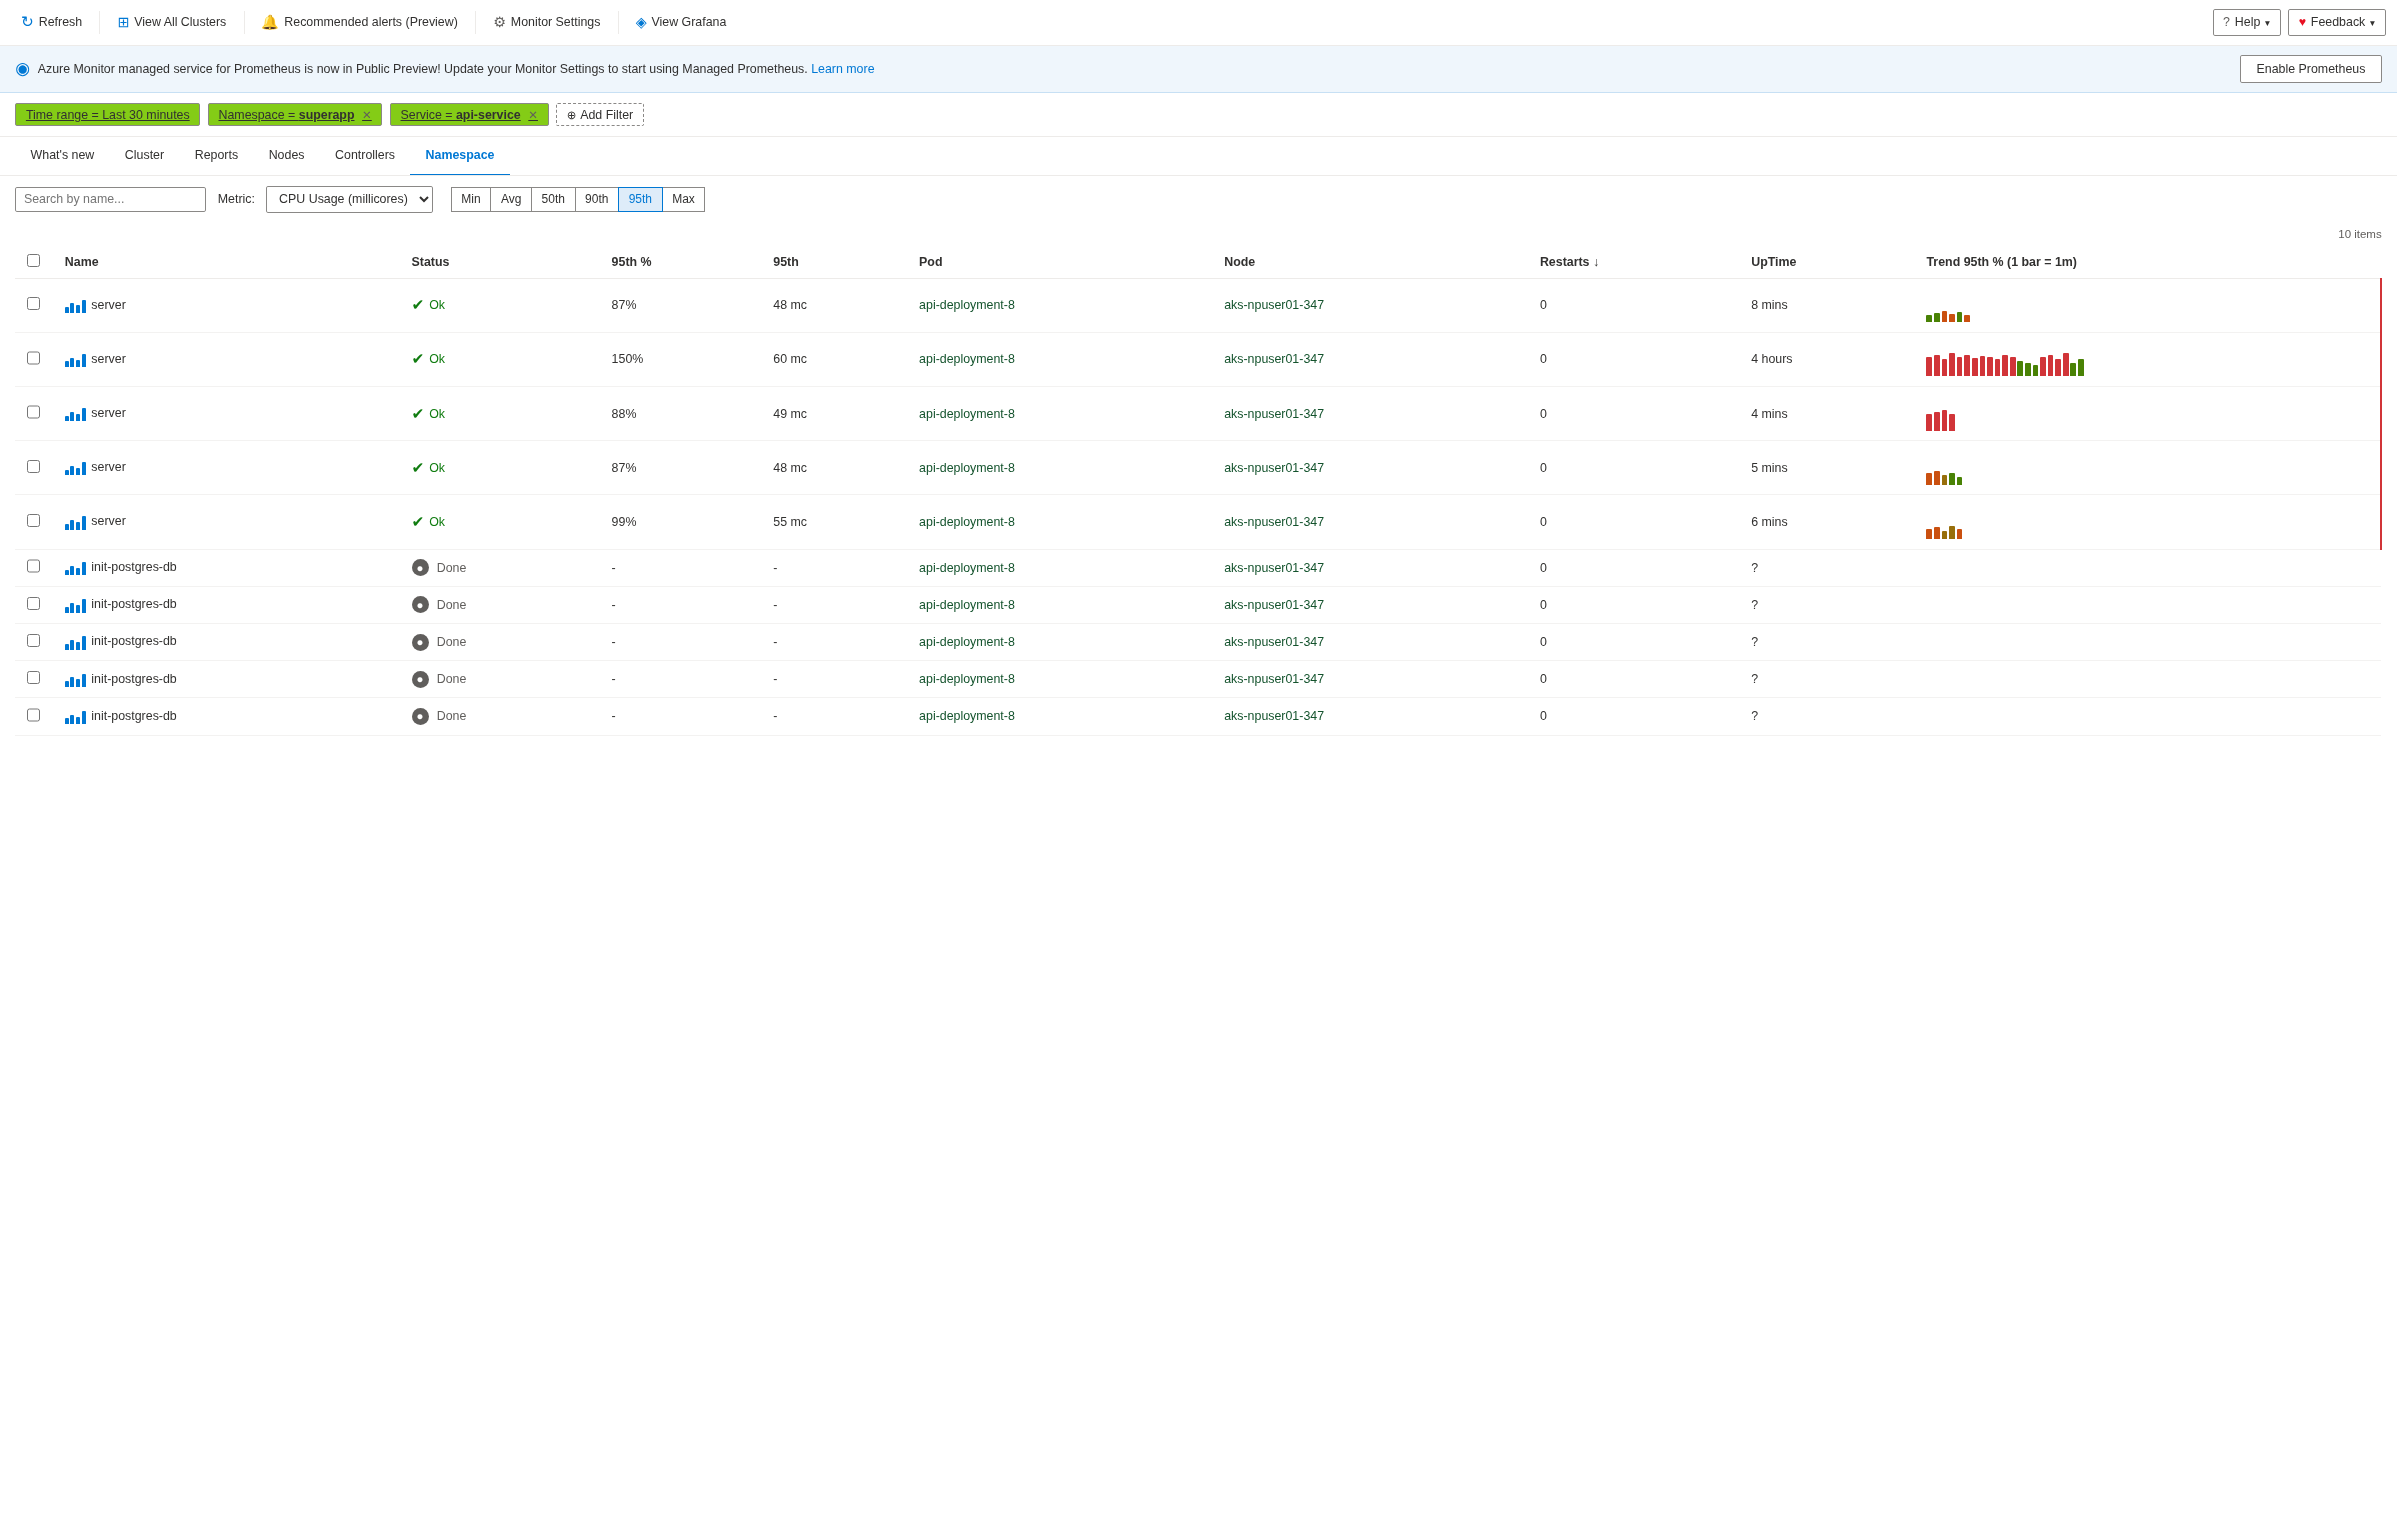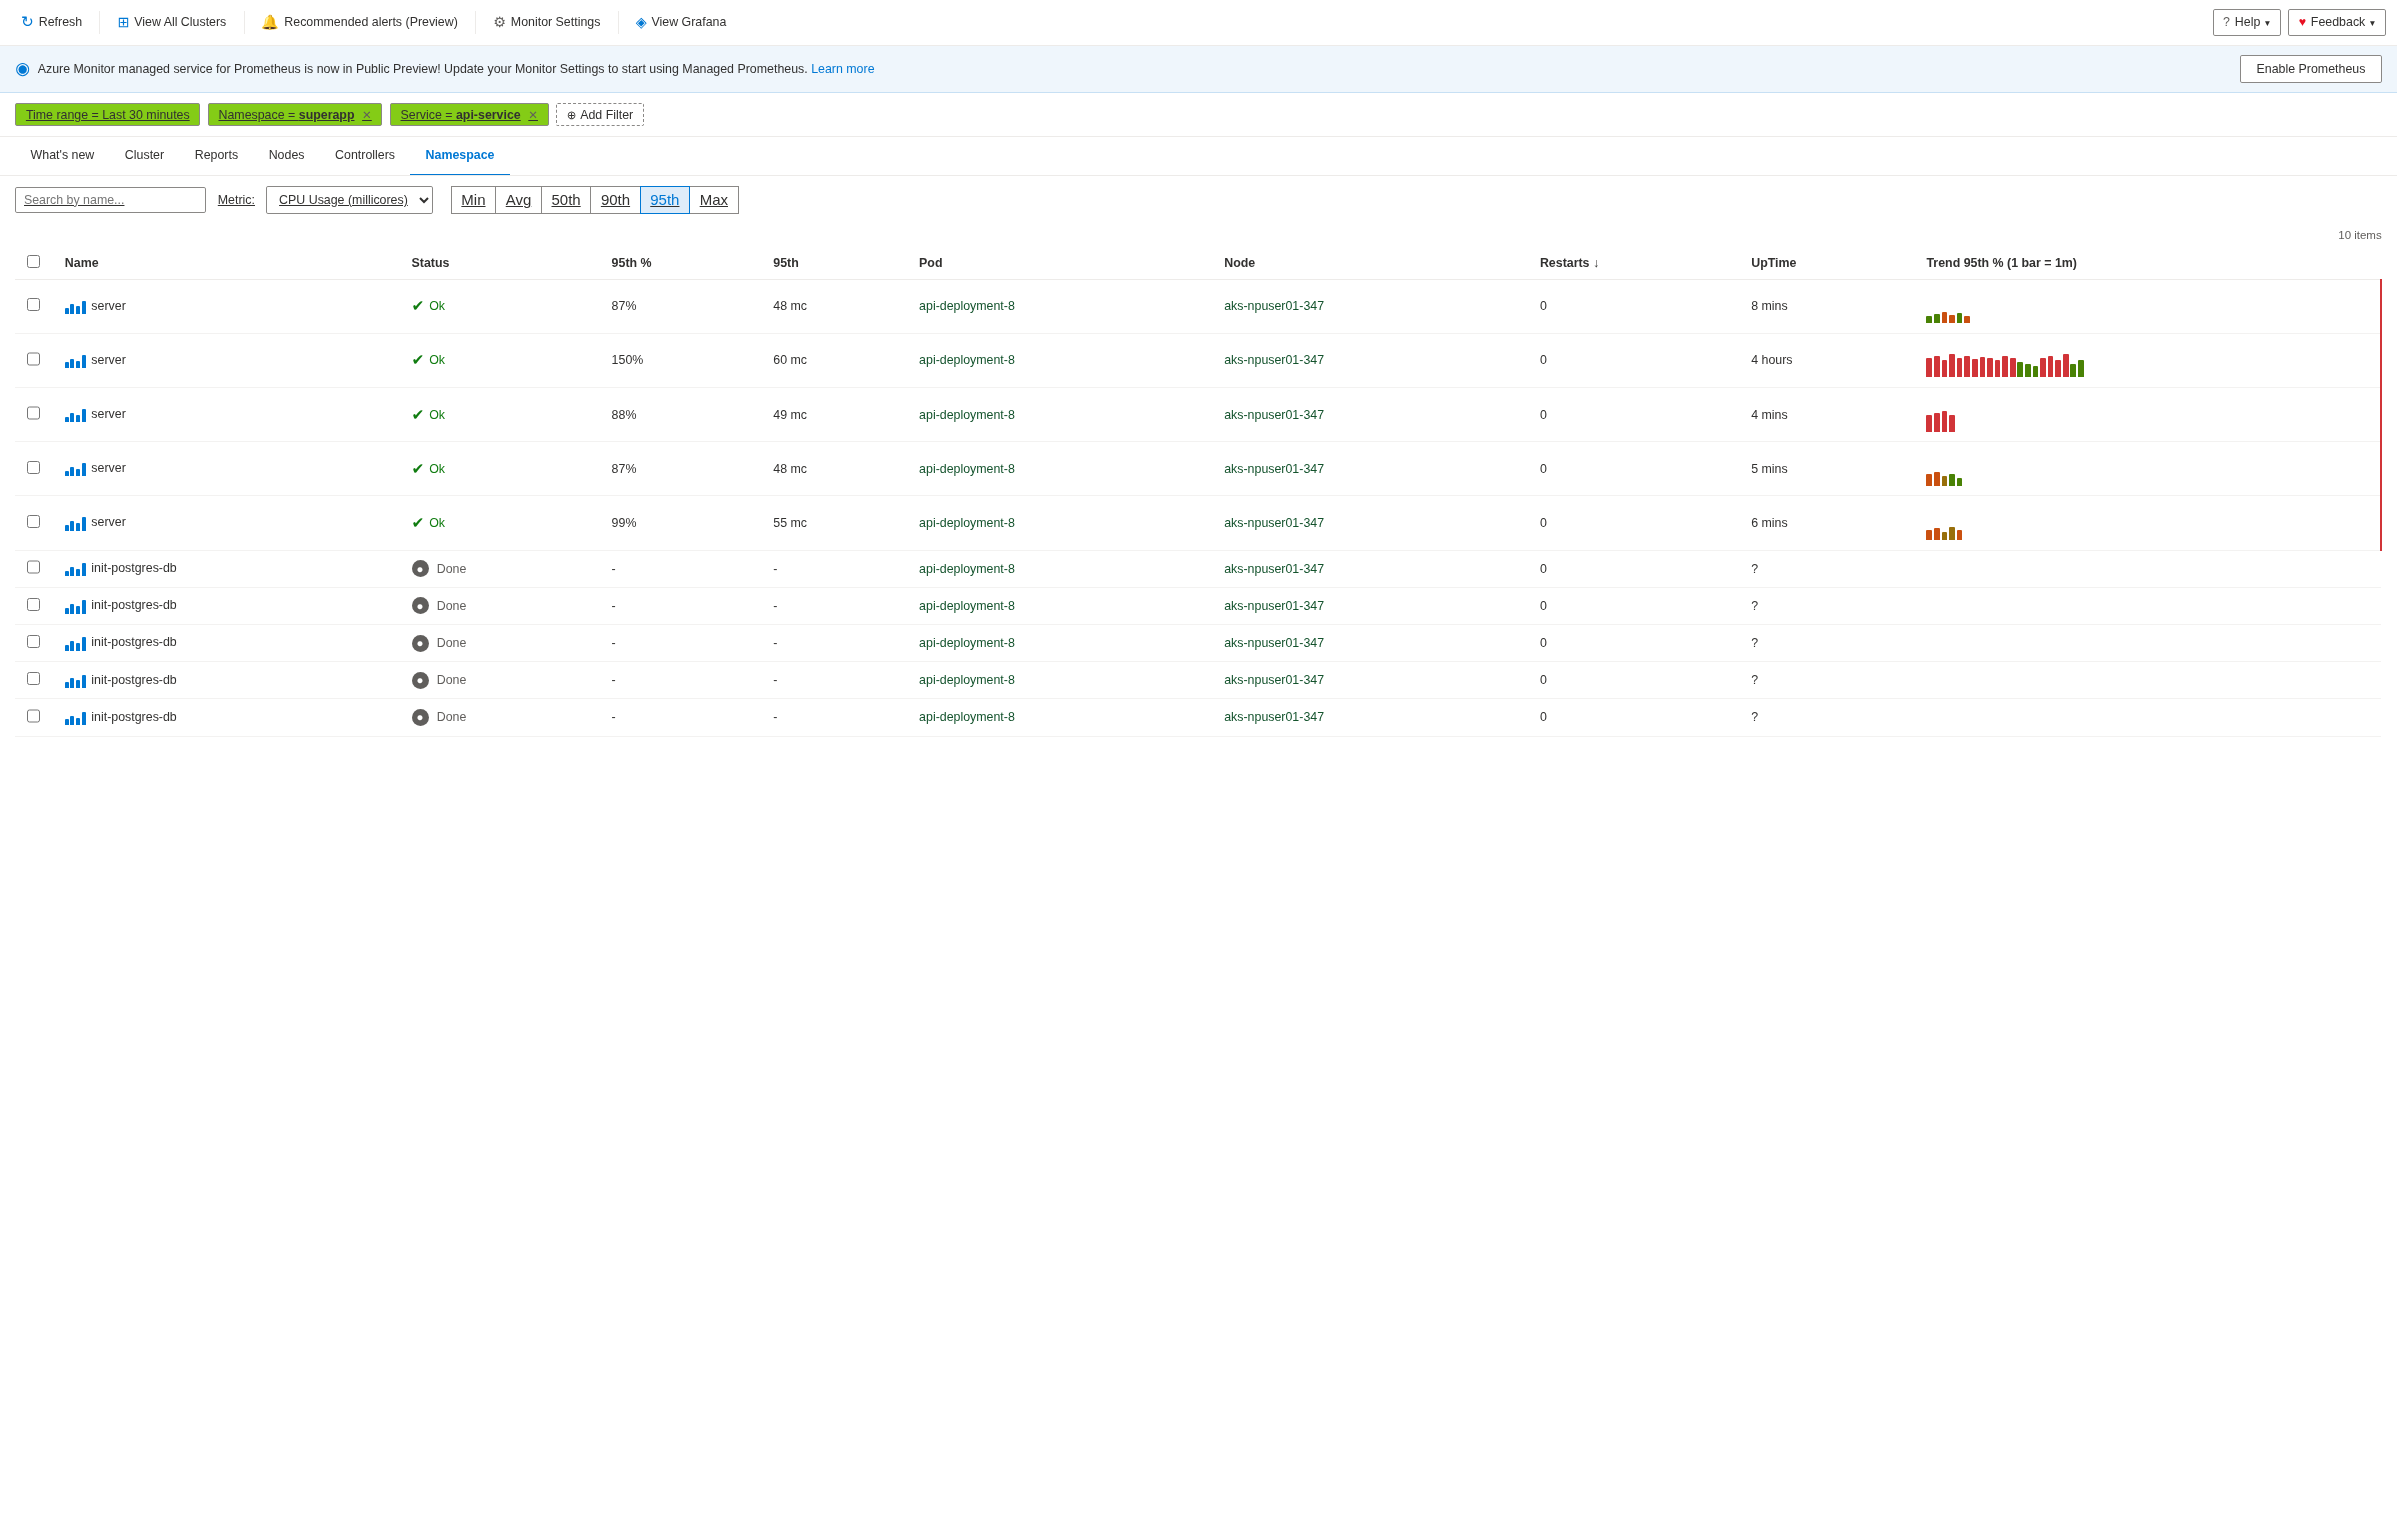--- a/index.html
+++ b/index.html
@@ -117,21 +117,20 @@
     }
     .nav-tab.active { color: #0078d4; border-bottom: 1.9px solid #0078d4; font-weight: 600; }
     
     
     .controls-bar {
       display: flex;
       align-items: center;
       padding: 9.6px 15.3px;
       gap: 11.5px;
       flex-wrap: wrap;
-      text-decoration: underline;
     }
     .search-input {
       padding: 4.8px 7.6px;
       border: 1px solid #8a8886;
       border-radius: 1.9px;
       font-size: 12.4px;
       width: 191px;
       color: #605e5c;
     }
     .metric-label { font-size: 12.4px; color: #323130; }
@@ -143,21 +142,21 @@
       color: #323130;
       background: #fff;
       cursor: pointer;
     }
     .percentile-group { display: flex; gap: 0; margin-left: 7.6px; }
     .percentile-btn {
       padding: 4.8px 9.6px;
       border: 1px solid #8a8886;
       background: #fff;
       cursor: pointer;
-      font-size: 15px;
+      font-size: 12px;
       color: #323130;
       margin-left: -1px;
     }
     .percentile-btn.active { background: #deecf9; color: #0078d4; border-color: #0078d4; z-index: 1; }
     
     
     .table-container { padding: 0 15.3px; }
     .item-count { text-align: right; font-size: 11.5px; color: #605e5c; padding: 5.7px 0; }
     
     table { width: 100%; border-collapse: collapse; }

